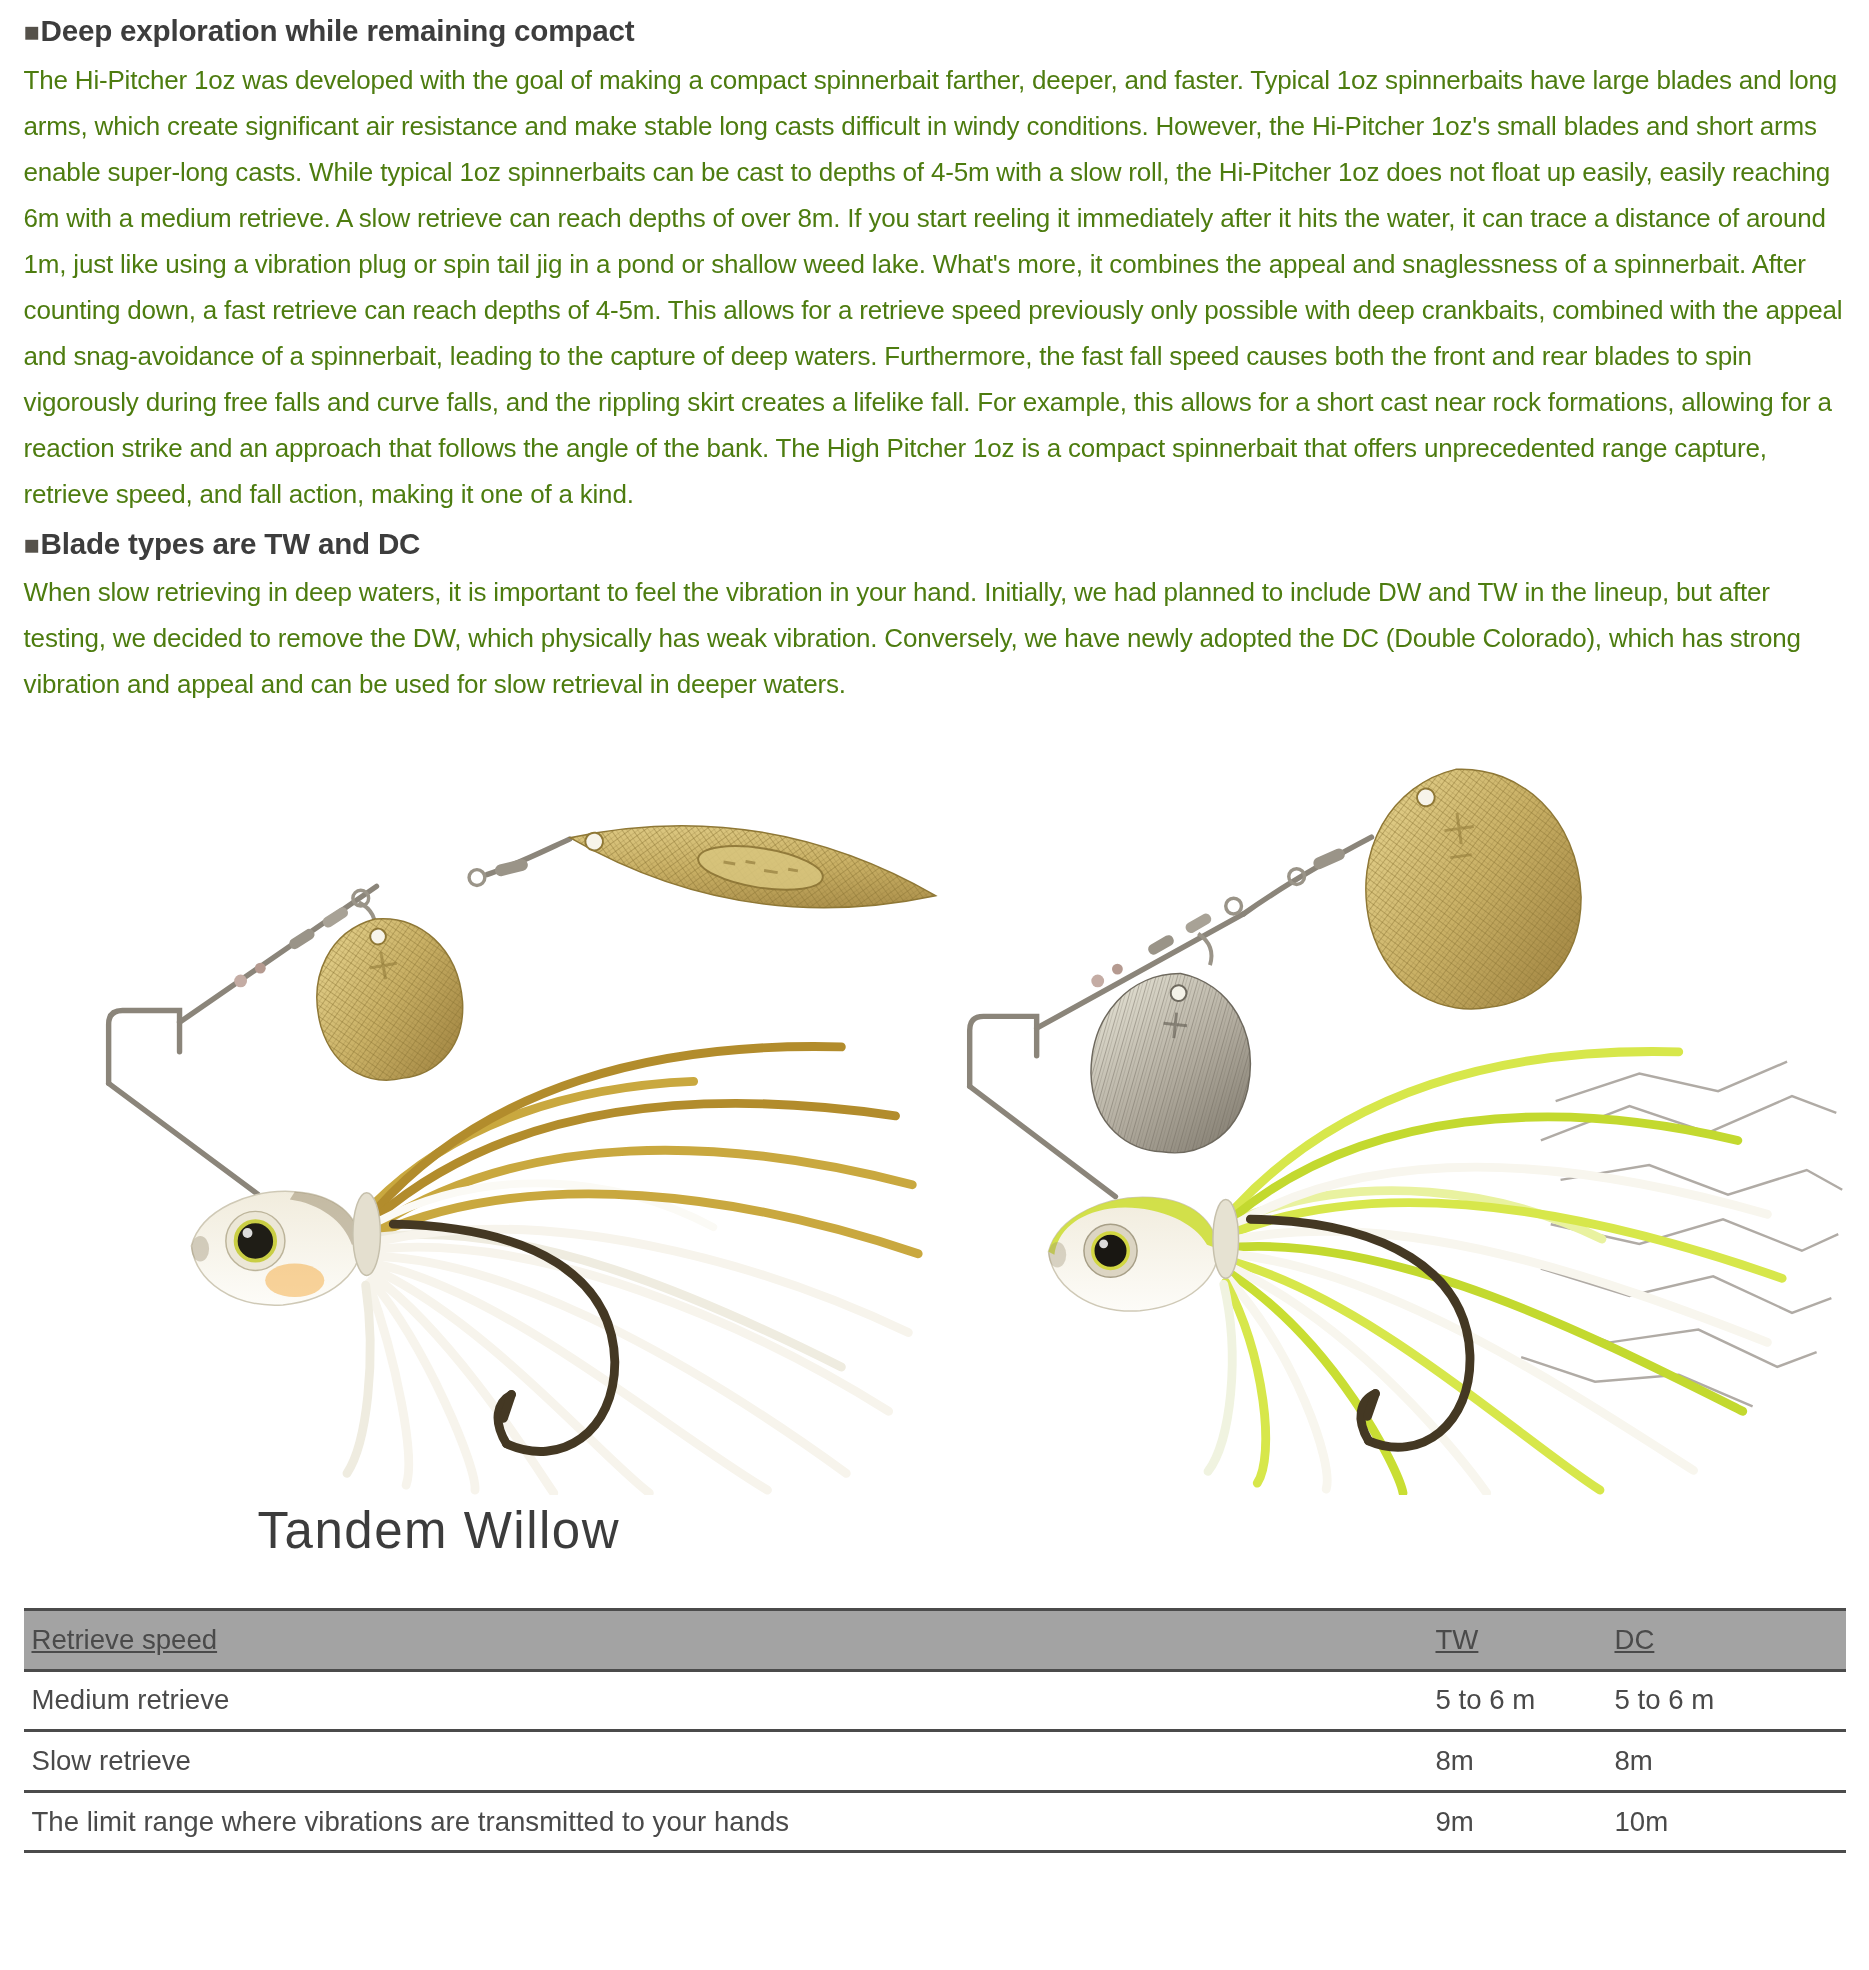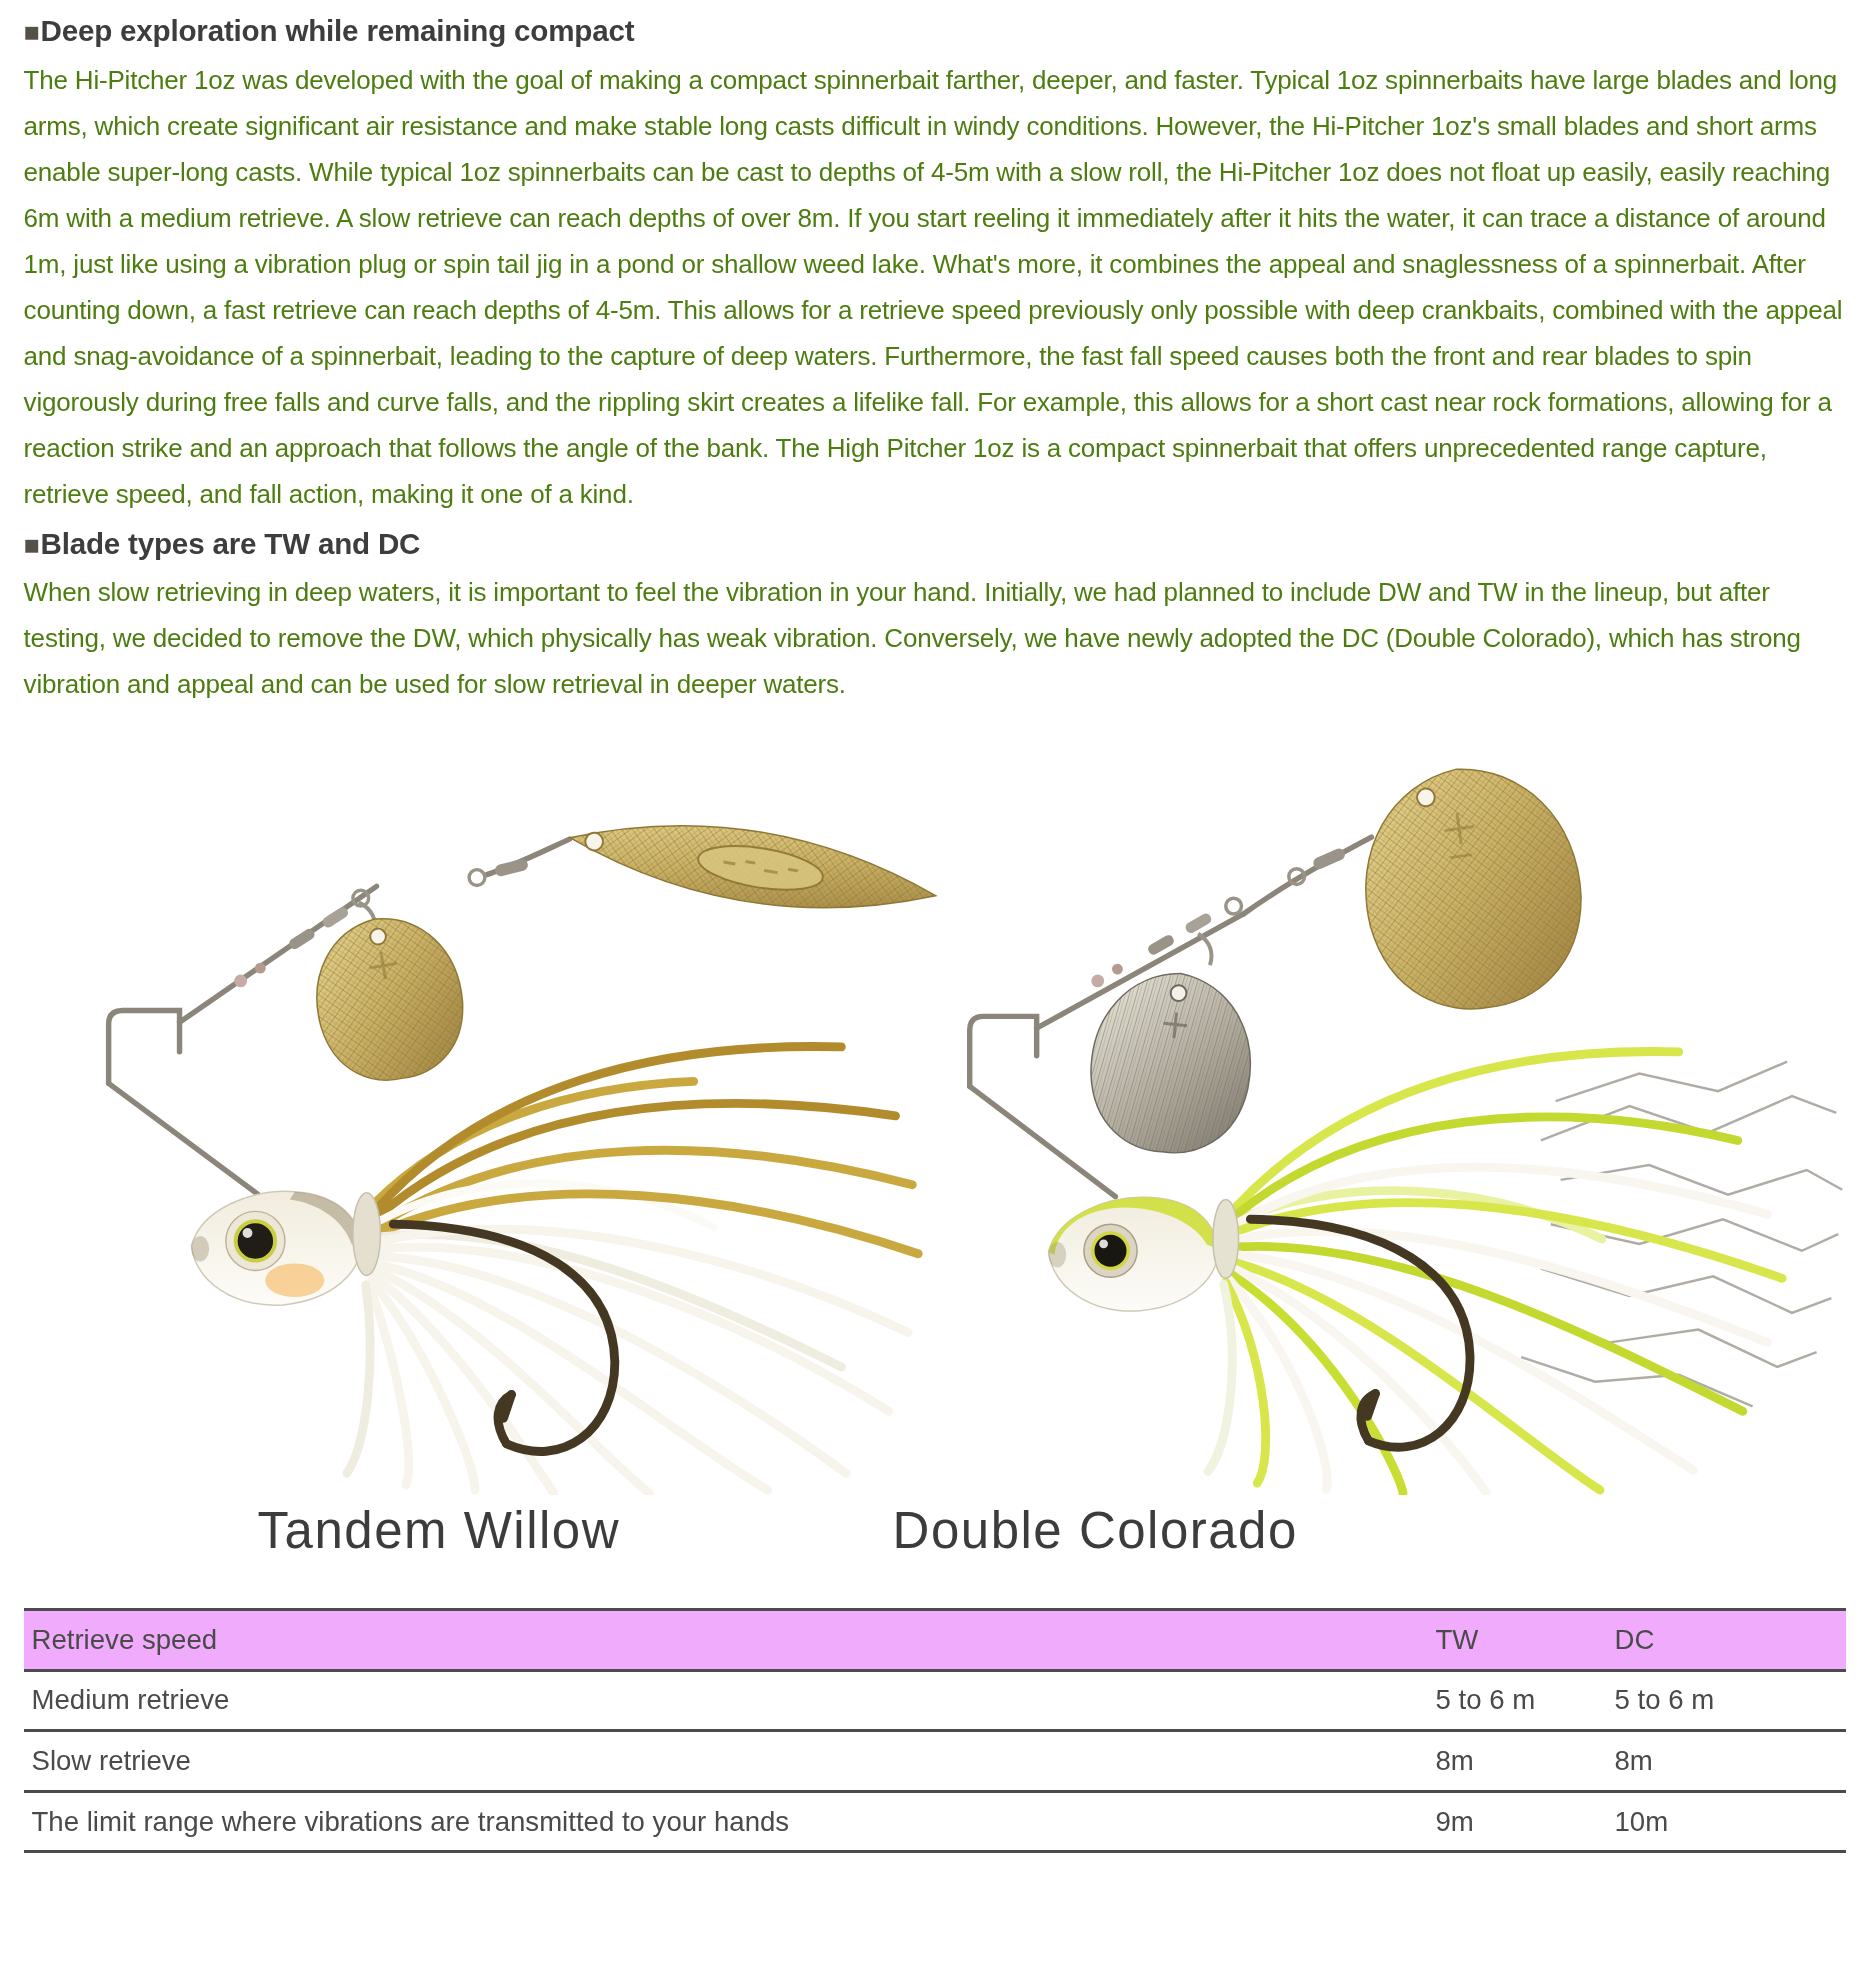--- a/index.html
+++ b/index.html
@@ -44,21 +44,21 @@
     border-top: 3px solid #4b4b4b;
   }
   table.spec col.c1 { width: 1404px; }
   table.spec col.c2 { width: 179px; }
   table.spec th, table.spec td {
     font-weight: 400; text-align: left;
     padding: 12.8px 3.9px 12.8px 7.9px;
     border-bottom: 3px solid #4b4b4b;
     white-space: nowrap; overflow:hidden;
   }
-  table.spec thead th { background:#f0abfc; }
+  table.spec thead th { background:#a3a3a3;text-decoration:underline; }
 </style>
 </head>
 <body>
 
 <div class="content">
 
   <h2 class="section-heading"><span class="bullet">■</span><span>Deep exploration while remaining compact</span></h2>
   <p class="body-text">The Hi-Pitcher 1oz was developed with the goal of making a compact spinnerbait farther, deeper, and faster. Typical 1oz spinnerbaits have large blades and long arms, which create significant air resistance and make stable long casts difficult in windy conditions. However, the Hi-Pitcher 1oz's small blades and short arms enable super-long casts. While typical 1oz spinnerbaits can be cast to depths of 4-5m with a slow roll, the Hi-Pitcher 1oz does not float up easily, easily reaching 6m with a medium retrieve. A slow retrieve can reach depths of over 8m. If you start reeling it immediately after it hits the water, it can trace a distance of around 1m, just like using a vibration plug or spin tail jig in a pond or shallow weed lake. What's more, it combines the appeal and snaglessness of a spinnerbait. After counting down, a fast retrieve can reach depths of 4-5m. This allows for a retrieve speed previously only possible with deep crankbaits, combined with the appeal and snag-avoidance of a spinnerbait, leading to the capture of deep waters. Furthermore, the fast fall speed causes both the front and rear blades to spin vigorously during free falls and curve falls, and the rippling skirt creates a lifelike fall. For example, this allows for a short cast near rock formations, allowing for a reaction strike and an approach that follows the angle of the bank. The High Pitcher 1oz is a compact spinnerbait that offers unprecedented range capture, retrieve speed, and fall action, making it one of a kind.</p>
 
   <h2 class="section-heading section-2"><span class="bullet">■</span><span>Blade types are TW and DC</span></h2>
@@ -240,21 +240,20 @@
           <circle cx="-12" cy="-6" r="18" fill="none" stroke="#d2d742" stroke-width="3.5"></circle>
           <circle cx="-19" cy="-13" r="4.5" fill="#ffffff" opacity="0.85"></circle>
         </g>
       </g>
       <ellipse cx="280" cy="660" rx="13" ry="40" fill="#e6e2d2" stroke="#c6c0ac" stroke-width="1.5"></ellipse>
     </svg>
   </div>
 
   <div class="lure-labels">
     <div class="lure-label" id="label-tw">Tandem Willow</div>
-    <div class="lure-label" id="label-dc">Double Colorado</div>
   </div>
 </div>
 
 <table class="spec">
   <colgroup>
       <col class="c1">
       <col class="c2">
       <col class="c3">
     </colgroup>
   <thead>

